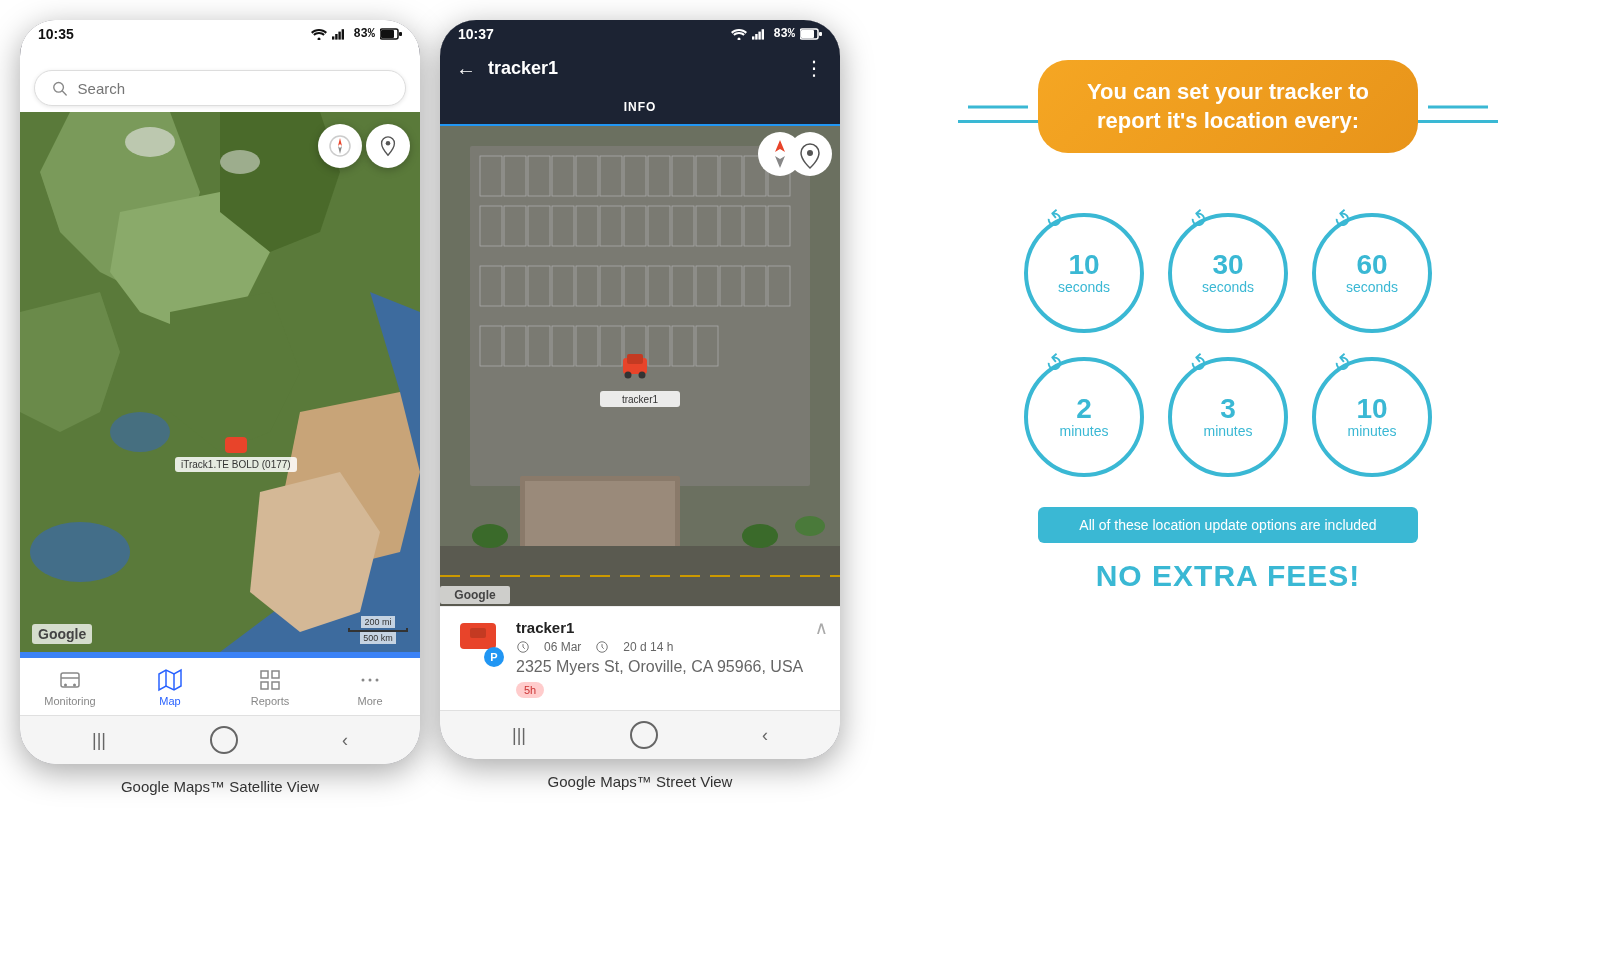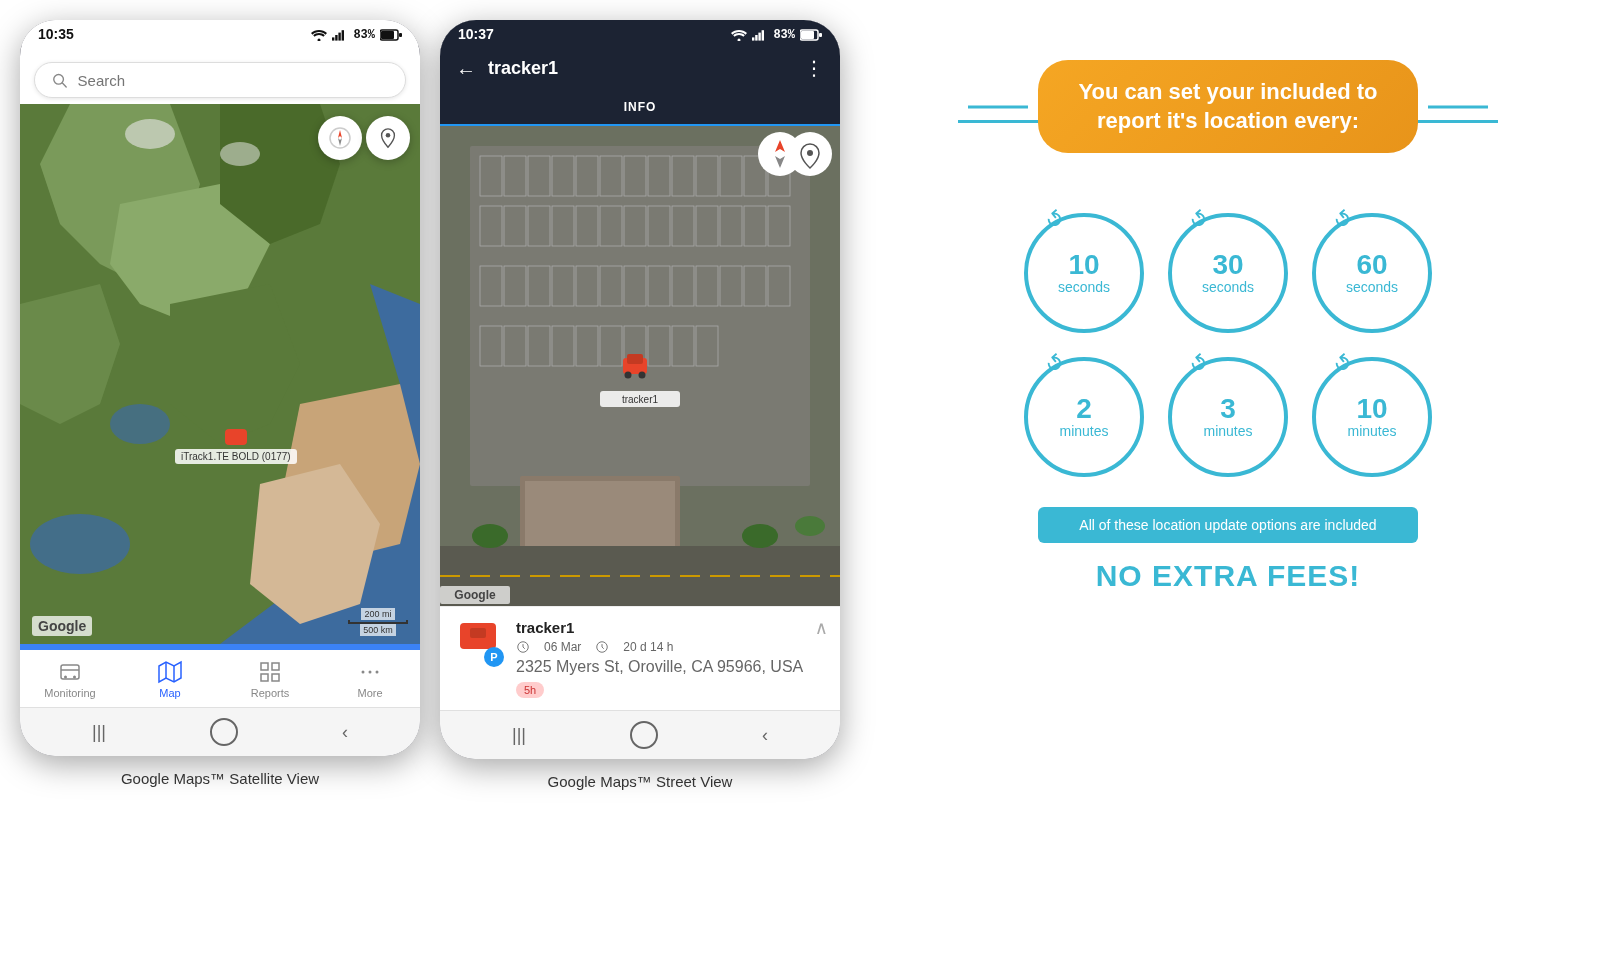--- a/index.html
+++ b/index.html
@@ -32,35 +32,35 @@
     }
     .phone-screen {
       background: #fff;
       position: relative;
     }
 
     
     .status-bar {
       display: flex;
       justify-content: space-between;
-      align-items: flex-end;
+      align-items: center;
       padding: 6px 18px 4px;
       background: #fff;
       font-size: 13px;
       font-weight: 600;
       color: #111;
     }
     .status-bar .time { font-weight: 700; font-size: 14px; }
     .status-bar .icons { display: flex; gap: 5px; align-items: center; font-size: 12px; font-family: Liberation Mono, monospace; }
 
     
     .search-bar {
       display: flex;
       align-items: center;
-      margin: 16px 14px 6px;
+      margin: 24px 14px 6px;
       background: #fff;
       border: 1px solid #ddd;
       border-radius: 24px;
       padding: 8px 16px;
       gap: 10px;
       box-shadow: 0 1px 4px rgba(0,0,0,0.1);
     }
     .search-bar input {
       border: none;
       outline: none;
@@ -688,21 +688,21 @@
       </div>
     </div>
     <p class="caption">Google Maps™ Street View</p>
   </div>
 
   <div class="info-graphic">
 
     <div style="display:flex;align-items:center;width:100%;justify-content:center;margin-bottom:30px;position:relative;">
       <div style="height:3px;background:#3ab8d4;flex:1;max-width:80px;"></div>
       <div class="info-banner">
-        <span>You can set your included to report it's location every:</span>
+        <span>You can set your tracker to report it's location every:</span>
       </div>
       <div style="height:3px;background:#3ab8d4;flex:1;max-width:80px;"></div>
     </div>
 
     <div class="circles-grid">
 
       <div style="display:flex;flex-direction:column;align-items:center;">
         <div class="time-circle">
           <div style="position:absolute;top:-10px;left:18px;color:#3ab8d4;font-size:22px;transform:rotate(-40deg);">↺</div>
           <span class="number">10</span>

